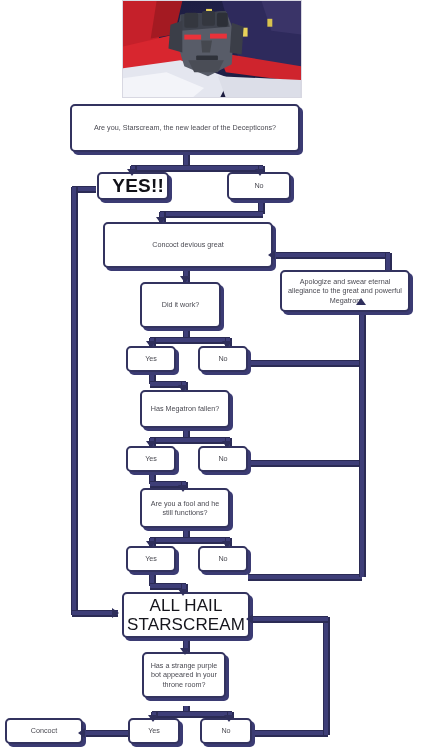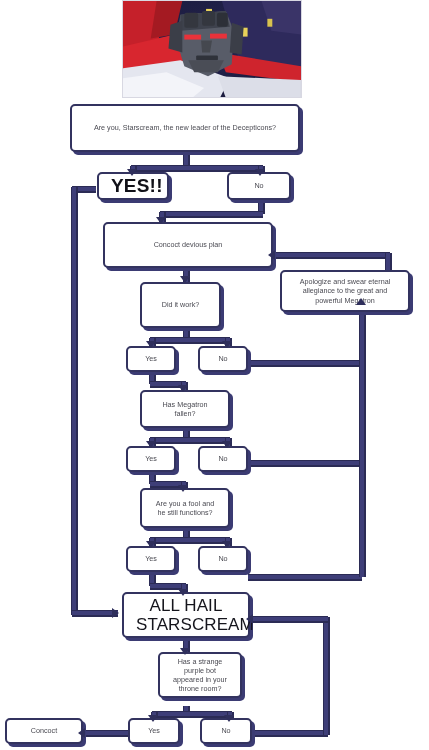--- a/index.html
+++ b/index.html
@@ -41,21 +41,21 @@
     border: 2px solid #33335f;
     border-radius: 5px;
     box-shadow: 3px 3px 0 0 #3b3b73;
     display: flex;
     align-items: center;
     justify-content: center;
     text-align: center;
     color: #4a4a52;
     font-size: 7.2px;
     line-height: 1.28;
-    padding: 2px 12px;
+    padding: 2px 3px;
     z-index: 5;
   }
   .node span { display:block; width: 100%; }
 
   .node.small { font-size: 7.2px; }
   .node.big-yes {
     font-size: 19px;
     font-weight: bold;
     color: #111118;
     letter-spacing: .2px;
@@ -248,21 +248,21 @@
 
   <div class="node big-yes" style="left:97px; top:172px; width:72px; height:28px;text-align:right;">
     <span>YES!!</span>
   </div>
 
   <div class="node small" style="left:227px; top:172px; width:64px; height:28px;">
     <span>No</span>
   </div>
 
   <div class="node small" style="left:103px; top:222px; width:170px; height:46px;">
-    <span>Concoct devious plan</span>
+    <span>Concoct devious great</span>
   </div>
 
   <div class="node small" style="left:280px; top:270px; width:130px; height:42px;">
     <span>Apologize and swear eternal allegiance to the great and powerful Megatron</span>
   </div>
 
   <div class="node small" style="left:140px; top:282px; width:81px; height:46px;">
     <span>Did it work?</span>
   </div>
 
@@ -296,21 +296,21 @@
 
   <div class="node small" style="left:198px; top:546px; width:50px; height:26px;">
     <span>No</span>
   </div>
 
   <div class="node hail" style="left:122px; top:592px; width:128px; height:46px; flex-direction:column; justify-content:center;">
     <span>ALL HAIL</span>
     <span>STARSCREAM</span>
   </div>
 
-  <div class="node small" style="left:158px; top:652px; width:84px; height:46px;">
+  <div class="node small" style="left:142px; top:652px; width:84px; height:46px;">
     <span>Has a strange purple bot appeared in your throne room?</span>
   </div>
 
   <div class="node small" style="left:128px; top:718px; width:52px; height:26px;">
     <span>Yes</span>
   </div>
 
   <div class="node small" style="left:200px; top:718px; width:52px; height:26px;">
     <span>No</span>
   </div>

